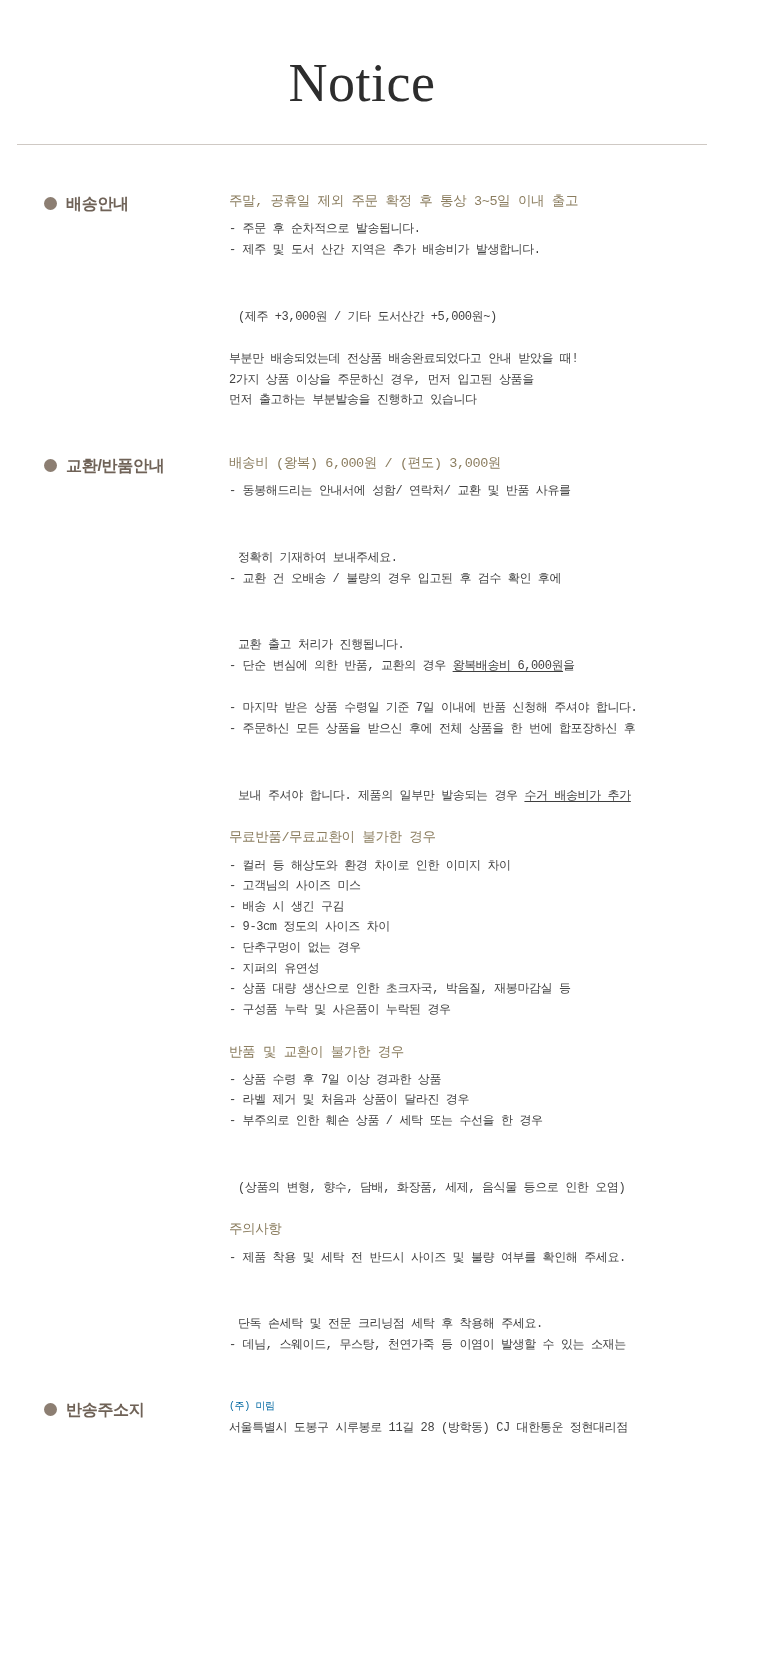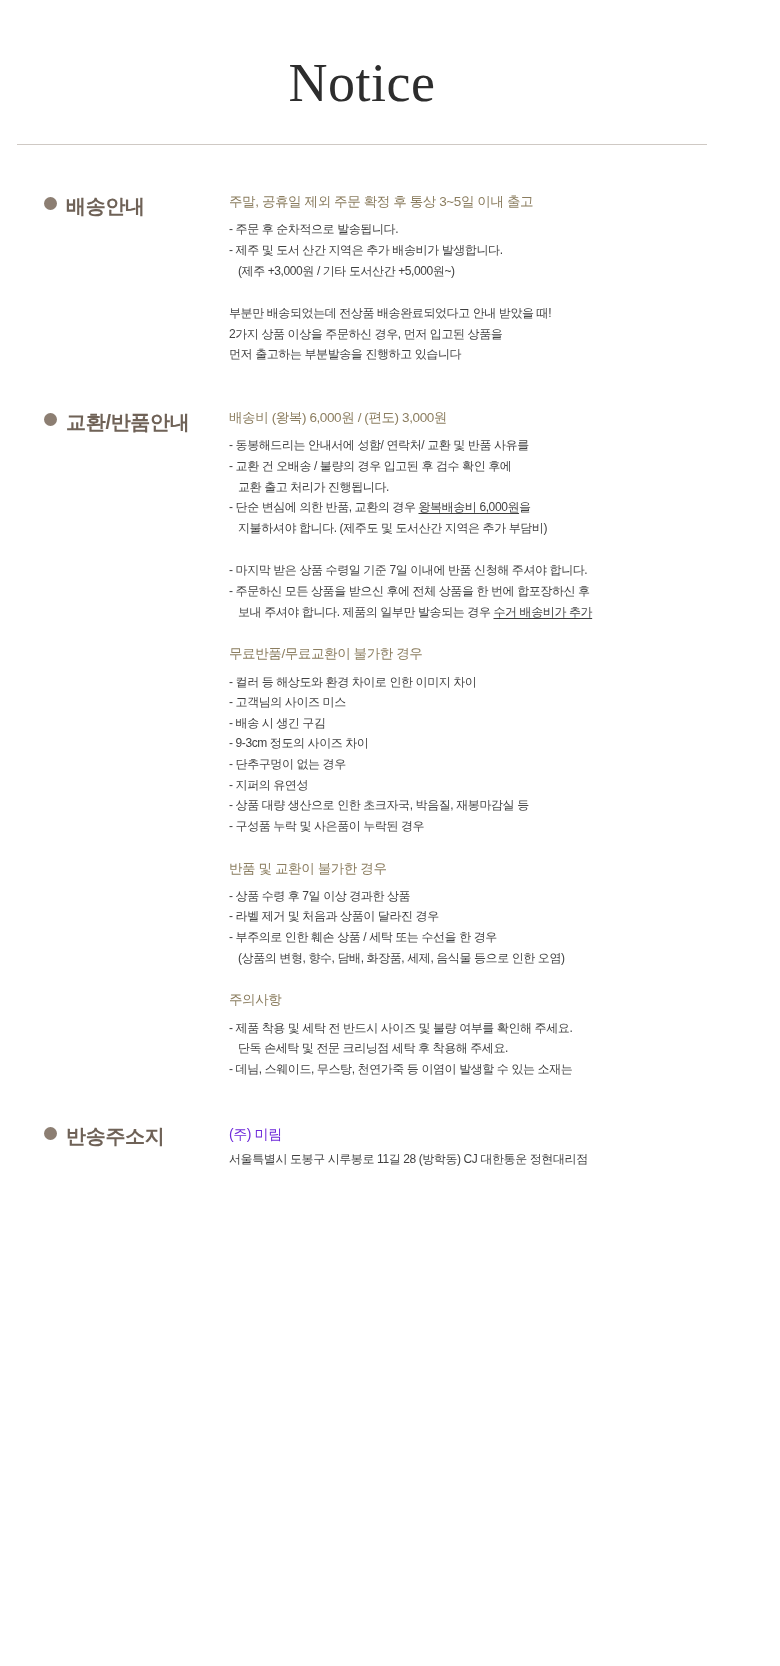--- a/index.html
+++ b/index.html
@@ -62,30 +62,31 @@
   .bullet-dot {
     width: 13px;
     height: 13px;
     border-radius: 50%;
     background: #8c7e72;
     margin-top: 5px;
     margin-right: 9px;
     flex: 0 0 13px;
   }
   .section-title {
-    font-size: 20px;
+    font-size: 16px;
     font-weight: bold;
     color: #6f6257;
     line-height: 1.45;
     letter-spacing: -0.3px;
   }
 
   .section-body {
     flex: 1 1 auto;
     padding-top: 1px;
+    font-family: Liberation Mono, monospace;
   }
 
   .block { margin-bottom: 22px; }
   .block:last-child { margin-bottom: 0; }
 
   .block-title {
     font-size: 13.5px;
     color: #8b7d5f;
     font-weight: normal;
     margin-bottom: 7px;
@@ -93,29 +94,29 @@
     line-height: 1.5;
   }
 
   .line {
     font-size: 12px;
     color: #3f3f3f;
     line-height: 1.72;
     letter-spacing: -0.4px;
     white-space: pre-wrap;
   }
-  .line.indent { padding-left: 9px; }
+  .line.indent { padding-left: 9px; margin-top: 46px; }
   .line .u {
     text-decoration: underline;
     text-underline-offset: 2px;
   }
 
   .addr-name {
-    font-size: 14px;
-    color: #6d28d9;
+    font-size: 10px;
+    color: #0369a1;
     line-height: 1.72;
     letter-spacing: -0.4px;
     margin-bottom: 2px;
   }
 </style>
 </head>
 <body>
 
 <div class="page">
 
@@ -152,24 +153,24 @@
     <div class="section">
       <div class="section-head">
         <span class="bullet-dot"></span>
         <span class="section-title">교환/반품안내</span>
       </div>
       <div class="section-body">
 
         <div class="block">
           <div class="block-title">배송비  (왕복) 6,000원 / (편도) 3,000원</div>
           <div class="line">- 동봉해드리는 안내서에 성함/ 연락처/ 교환 및 반품 사유를</div>
+          <div class="line indent">정확히 기재하여 보내주세요.</div>
           <div class="line">- 교환 건 오배송 / 불량의 경우 입고된 후 검수 확인 후에</div>
           <div class="line indent">교환 출고 처리가 진행됩니다.</div>
           <div class="line">- 단순 변심에 의한 반품, 교환의 경우 <span class="u">왕복배송비 6,000원</span>을</div>
-          <div class="line indent">지불하셔야 합니다. (제주도 및 도서산간 지역은 추가 부담비)</div>
         </div>
 
         <div class="block">
           <div class="line">- 마지막 받은 상품 수령일 기준 7일 이내에 반품 신청해 주셔야 합니다.</div>
           <div class="line">- 주문하신 모든 상품을 받으신 후에 전체 상품을 한 번에 합포장하신 후</div>
           <div class="line indent">보내 주셔야 합니다. 제품의 일부만 발송되는 경우 <span class="u">수거 배송비가 추가</span></div>
         </div>
 
         <div class="block">
           <div class="block-title">무료반품/무료교환이 불가한 경우</div>

